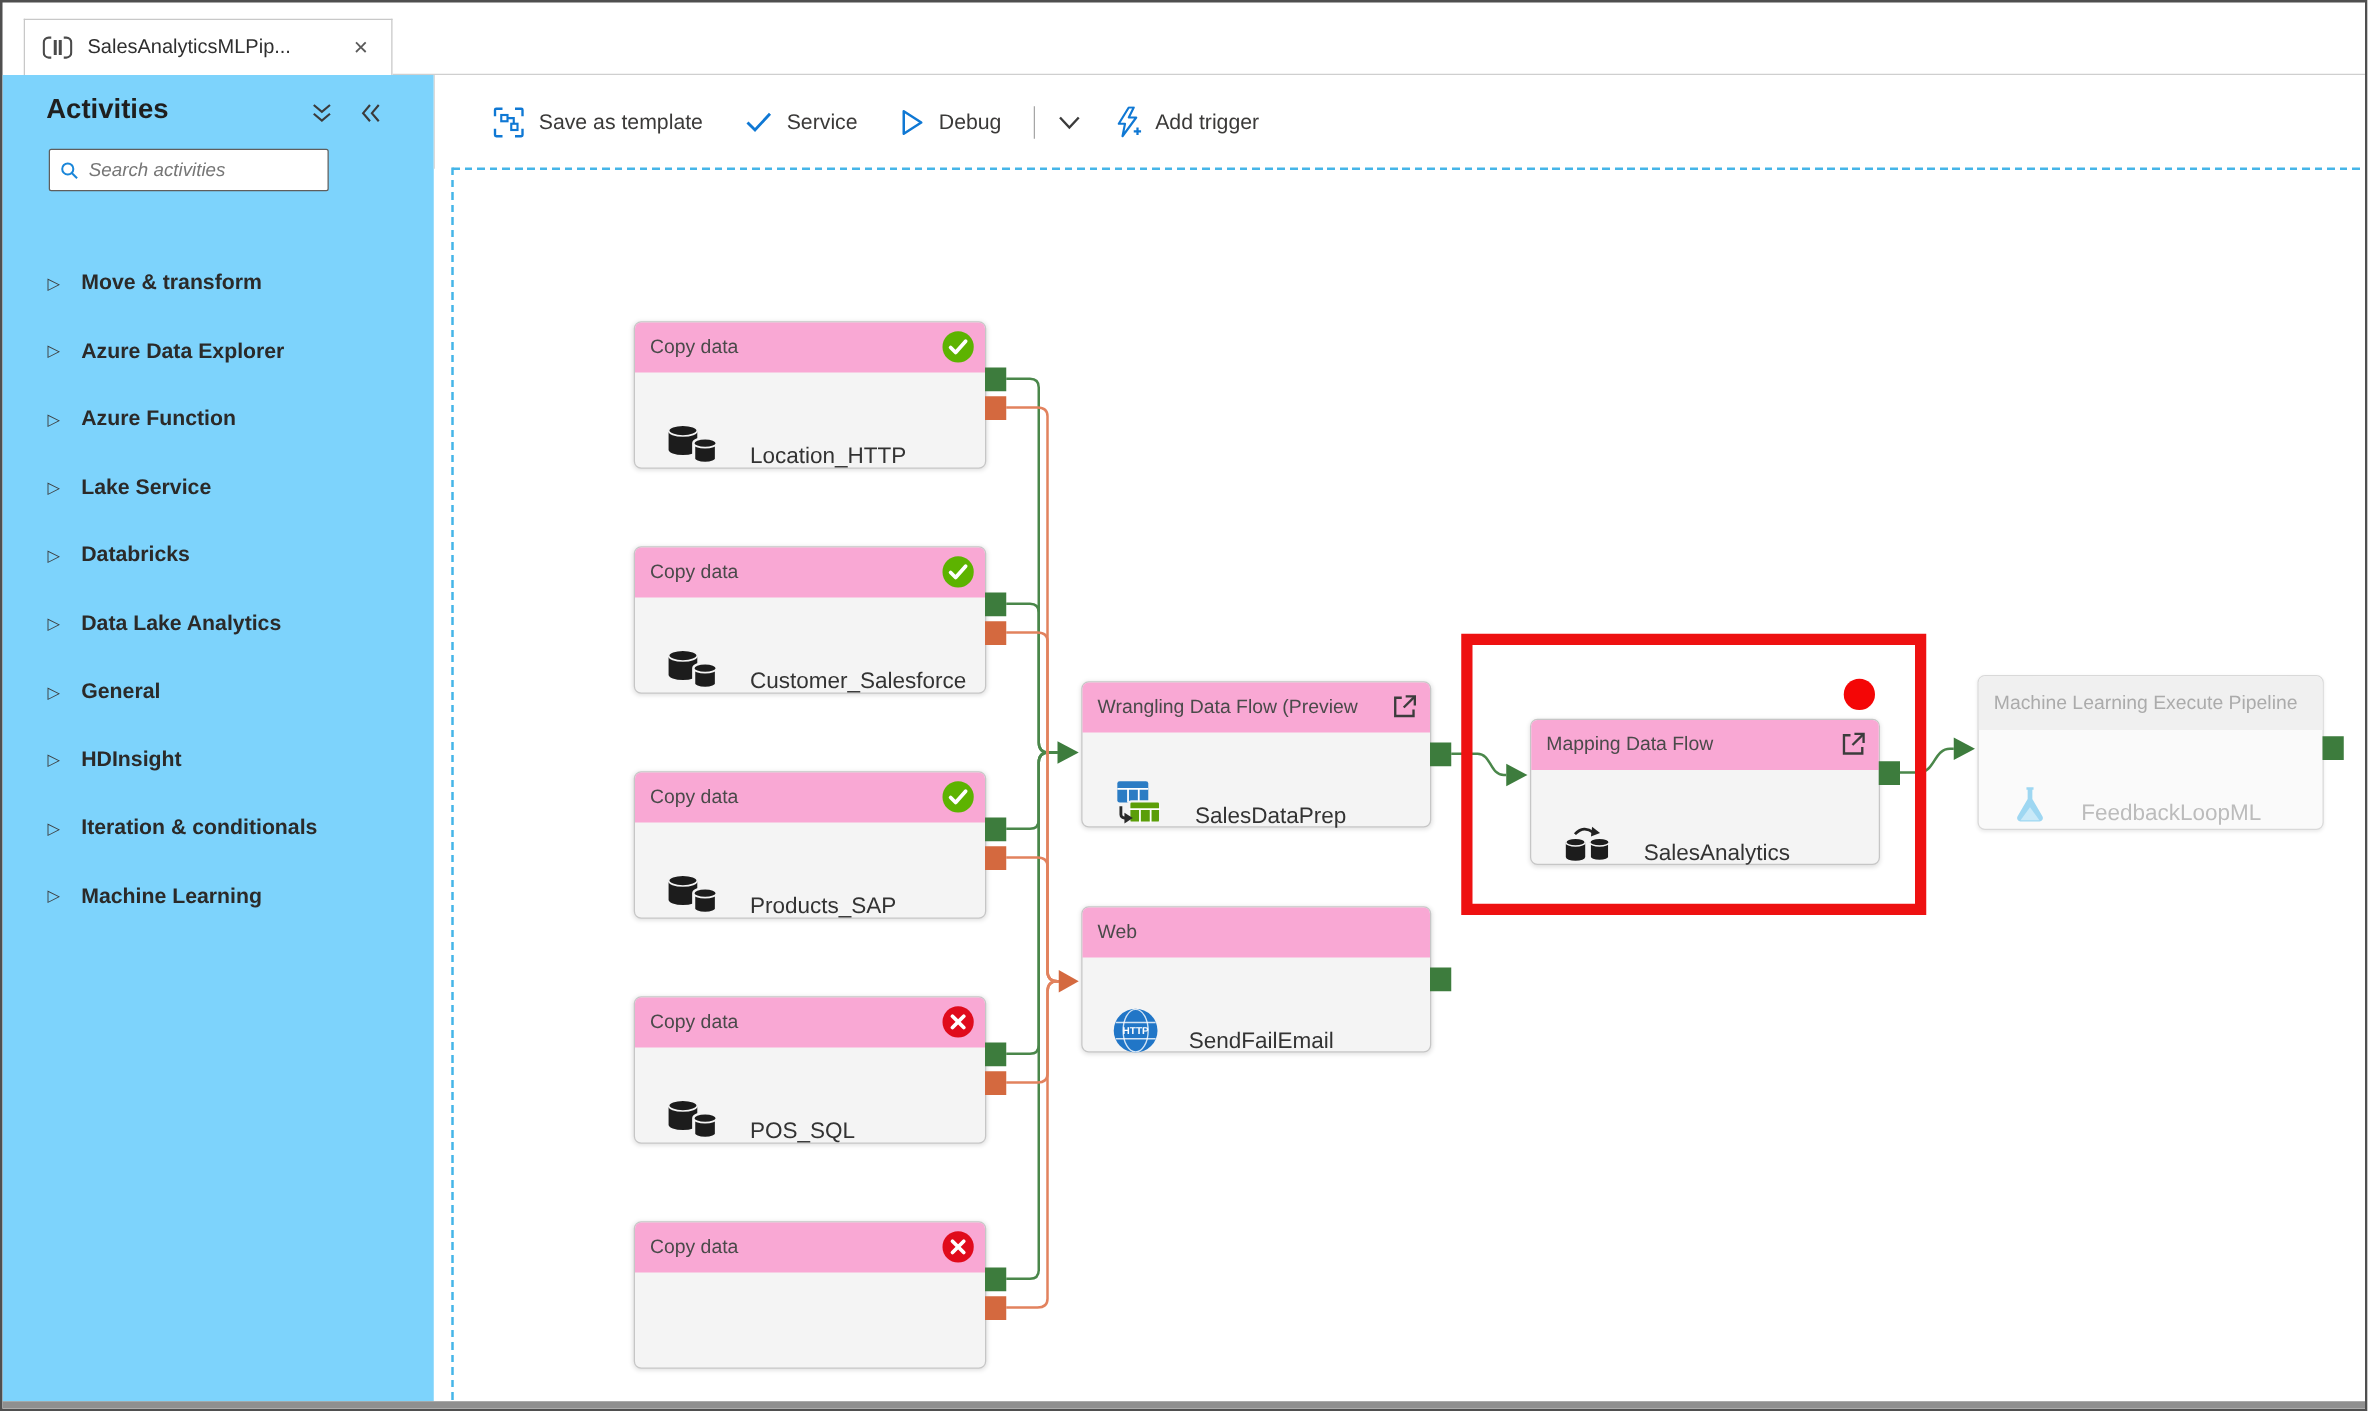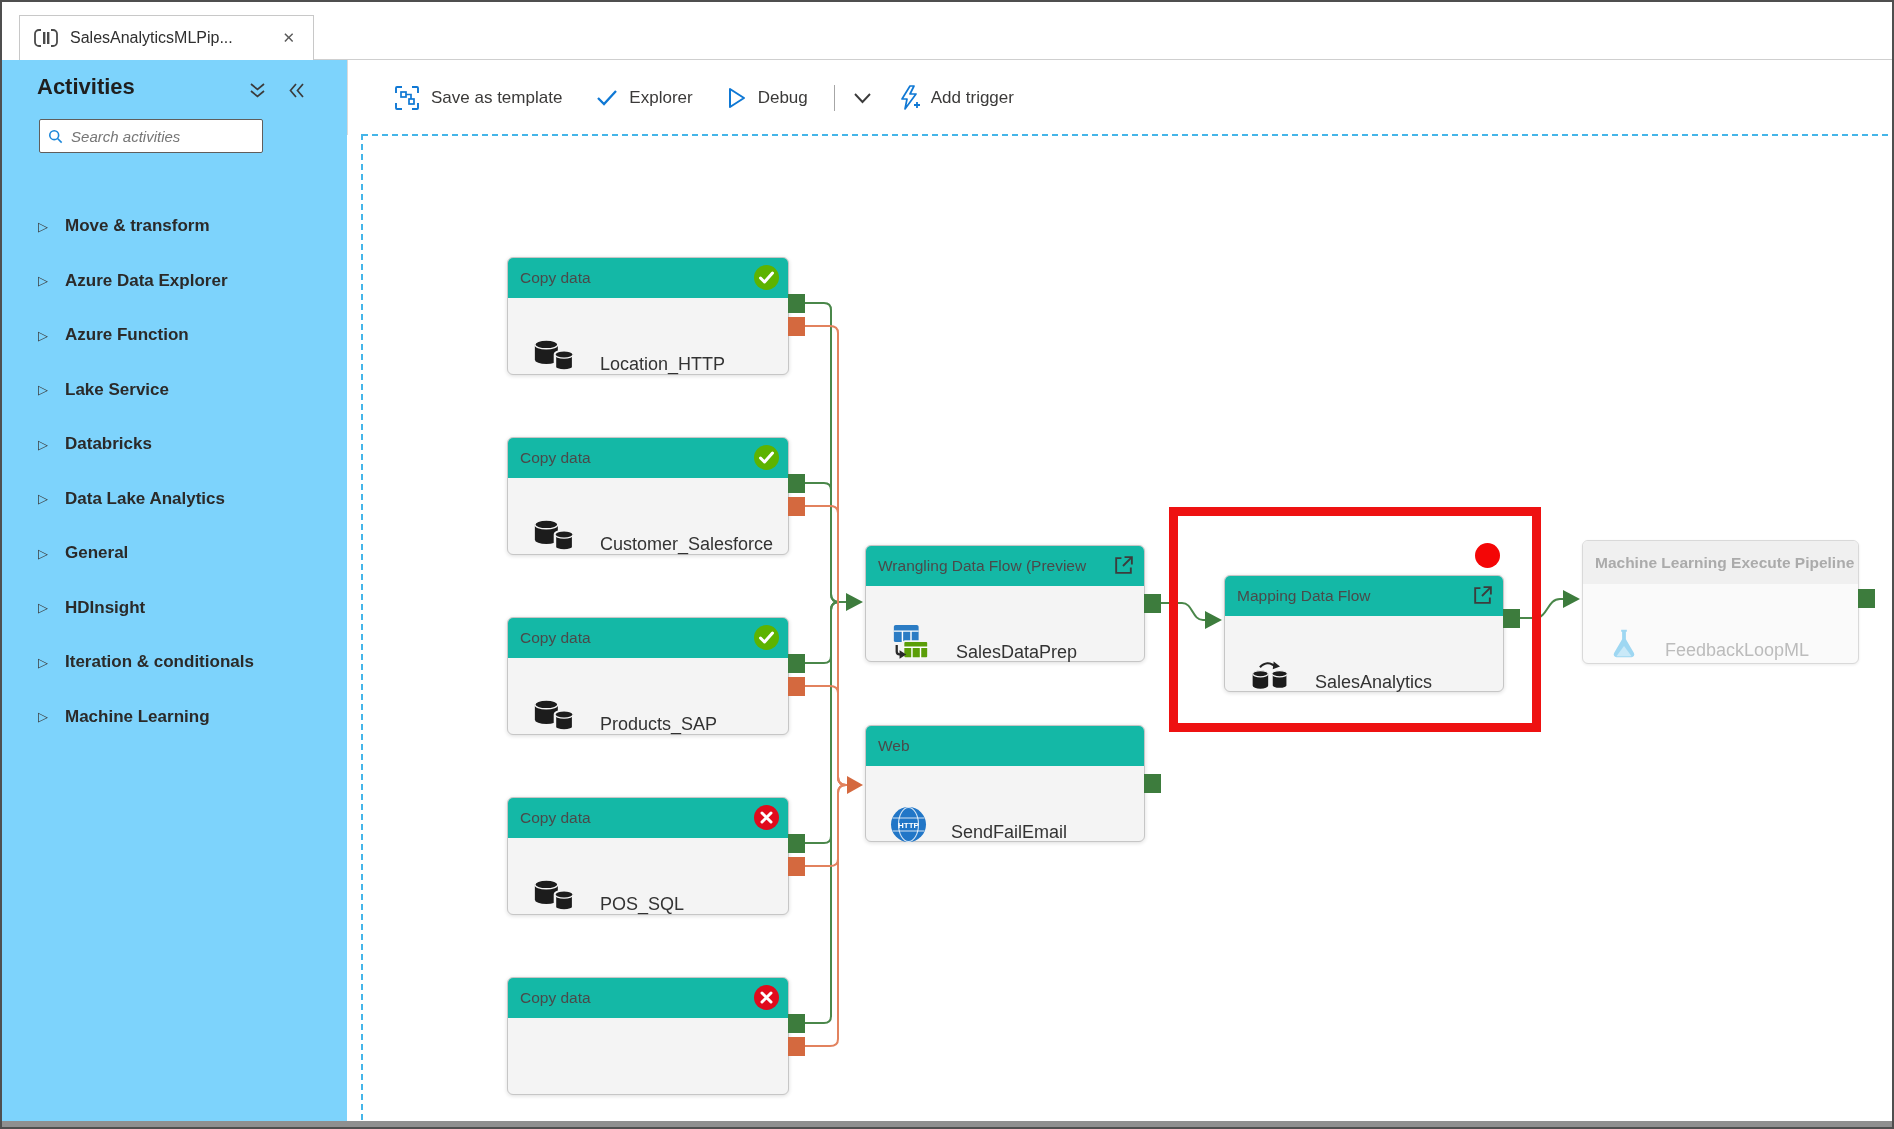--- a/index.html
+++ b/index.html
@@ -58,33 +58,33 @@
     background:repeating-linear-gradient(180deg,#45b5e8 0 6px,transparent 6px 10px);
   }
   .bottom-strip { position:absolute; left:0; right:0; bottom:0; height:6px; background:#8f8f8f; }
   
   .node {
     position:absolute; width:282px; height:118px; background:#f4f4f4;
     border:1px solid #c6c6c6; border-radius:6px;
     box-shadow:0 1px 4px rgba(0,0,0,.14); z-index:2; cursor:pointer;
   }
   .node-header {
-    position:relative; height:40px; background:#14b8a6; border-radius:5px 5px 0 0;
+    position:relative; height:40px; background:#f9a8d4; border-radius:5px 5px 0 0;
     display:flex; align-items:center; padding:0 12px;
     font-size:15.5px; color:#4a4a4a; white-space:nowrap; overflow:hidden;
   }
   .node-body { height:77px; display:flex; align-items:flex-end; padding-left:24px; gap:24px; }
   .node-name { font-size:18px; color:#333; }
   .badge { position:absolute; right:9px; top:7px; width:25px; height:25px; border-radius:50%; }
   .badge.ok { background:#5db300; }
   .badge.err { background:#e00b1c; }
   .badge svg { display:block; }
   .openicon { position:absolute; right:9px; top:8px; }
   .node.disabled { background:#fafafa; border-color:#d9d9d9; box-shadow:0 1px 3px rgba(0,0,0,.08); }
-  .node.disabled .node-header { background:#f0f0f0; color:#ababab;font-weight:bold; }
+  .node.disabled .node-header { background:#f0f0f0; color:#ababab; }
   .node.disabled .node-name { color:#bcbcbc; }
   
   .connections { position:absolute; left:0; top:0; z-index:3; pointer-events:none; }
   .annotation-rect {
     position:absolute; left:1167px; top:505px; width:372px; height:225px;
     border:9px solid #ee1111; z-index:6; pointer-events:none;
   }
   .annotation-dot {
     position:absolute; left:1473px; top:541px; width:25px; height:25px;
     border-radius:50%; background:#f40606; z-index:6; pointer-events:none;
@@ -176,21 +176,21 @@
         <rect x="7" y="7" width="5" height="5" fill="none" stroke="#0f78d4" stroke-width="1.7"></rect>
         <rect x="15" y="14" width="5" height="5" fill="none" stroke="#0f78d4" stroke-width="1.7"></rect>
         <path d="M12 9.5 h5 v4.5" fill="none" stroke="#0f78d4" stroke-width="1.7"></path>
       </svg>
       <span class="txt">Save as template</span>
     </div>
     <div class="tb-btn mr34">
       <svg width="22" height="18" viewBox="0 0 22 18">
         <path d="M2 9 l6 6 L20 2" fill="none" stroke="#0f78d4" stroke-width="2.3"></path>
       </svg>
-      <span class="txt">Explorer</span>
+      <span class="txt">Service</span>
     </div>
     <div class="tb-btn">
       <svg width="20" height="22" viewBox="0 0 20 22">
         <path d="M3 2 L17 11 L3 20 Z" fill="none" stroke="#0f78d4" stroke-width="2" stroke-linejoin="round"></path>
       </svg>
       <span class="txt">Debug</span>
     </div>
     <div class="tb-sep"></div>
     <svg class="mr26" width="19" height="12" viewBox="0 0 19 12">
       <path d="M2 2 l7.5 8 L17 2" fill="none" stroke="#3b3b3b" stroke-width="1.9"></path>

